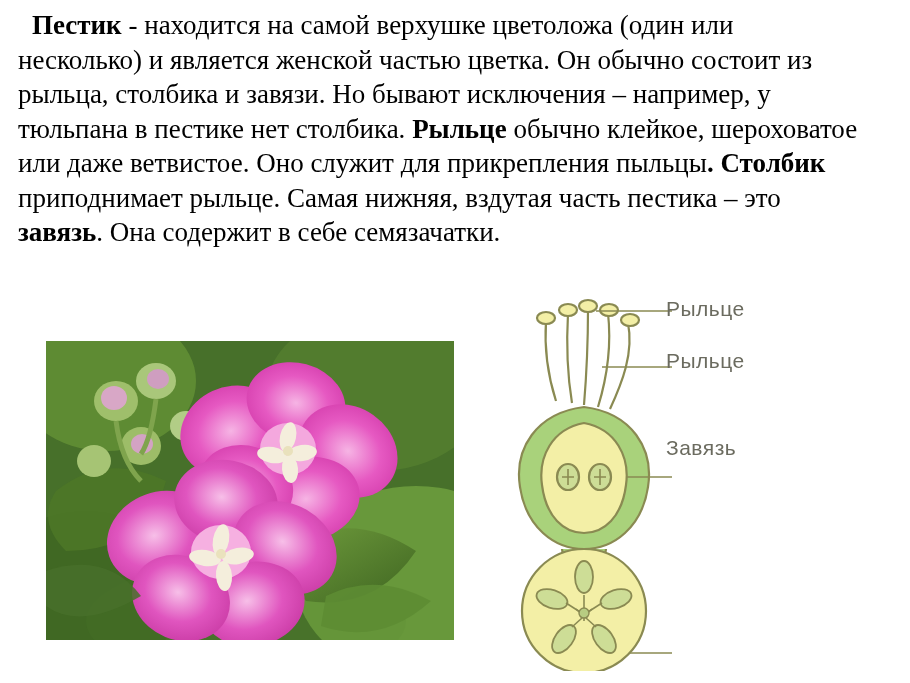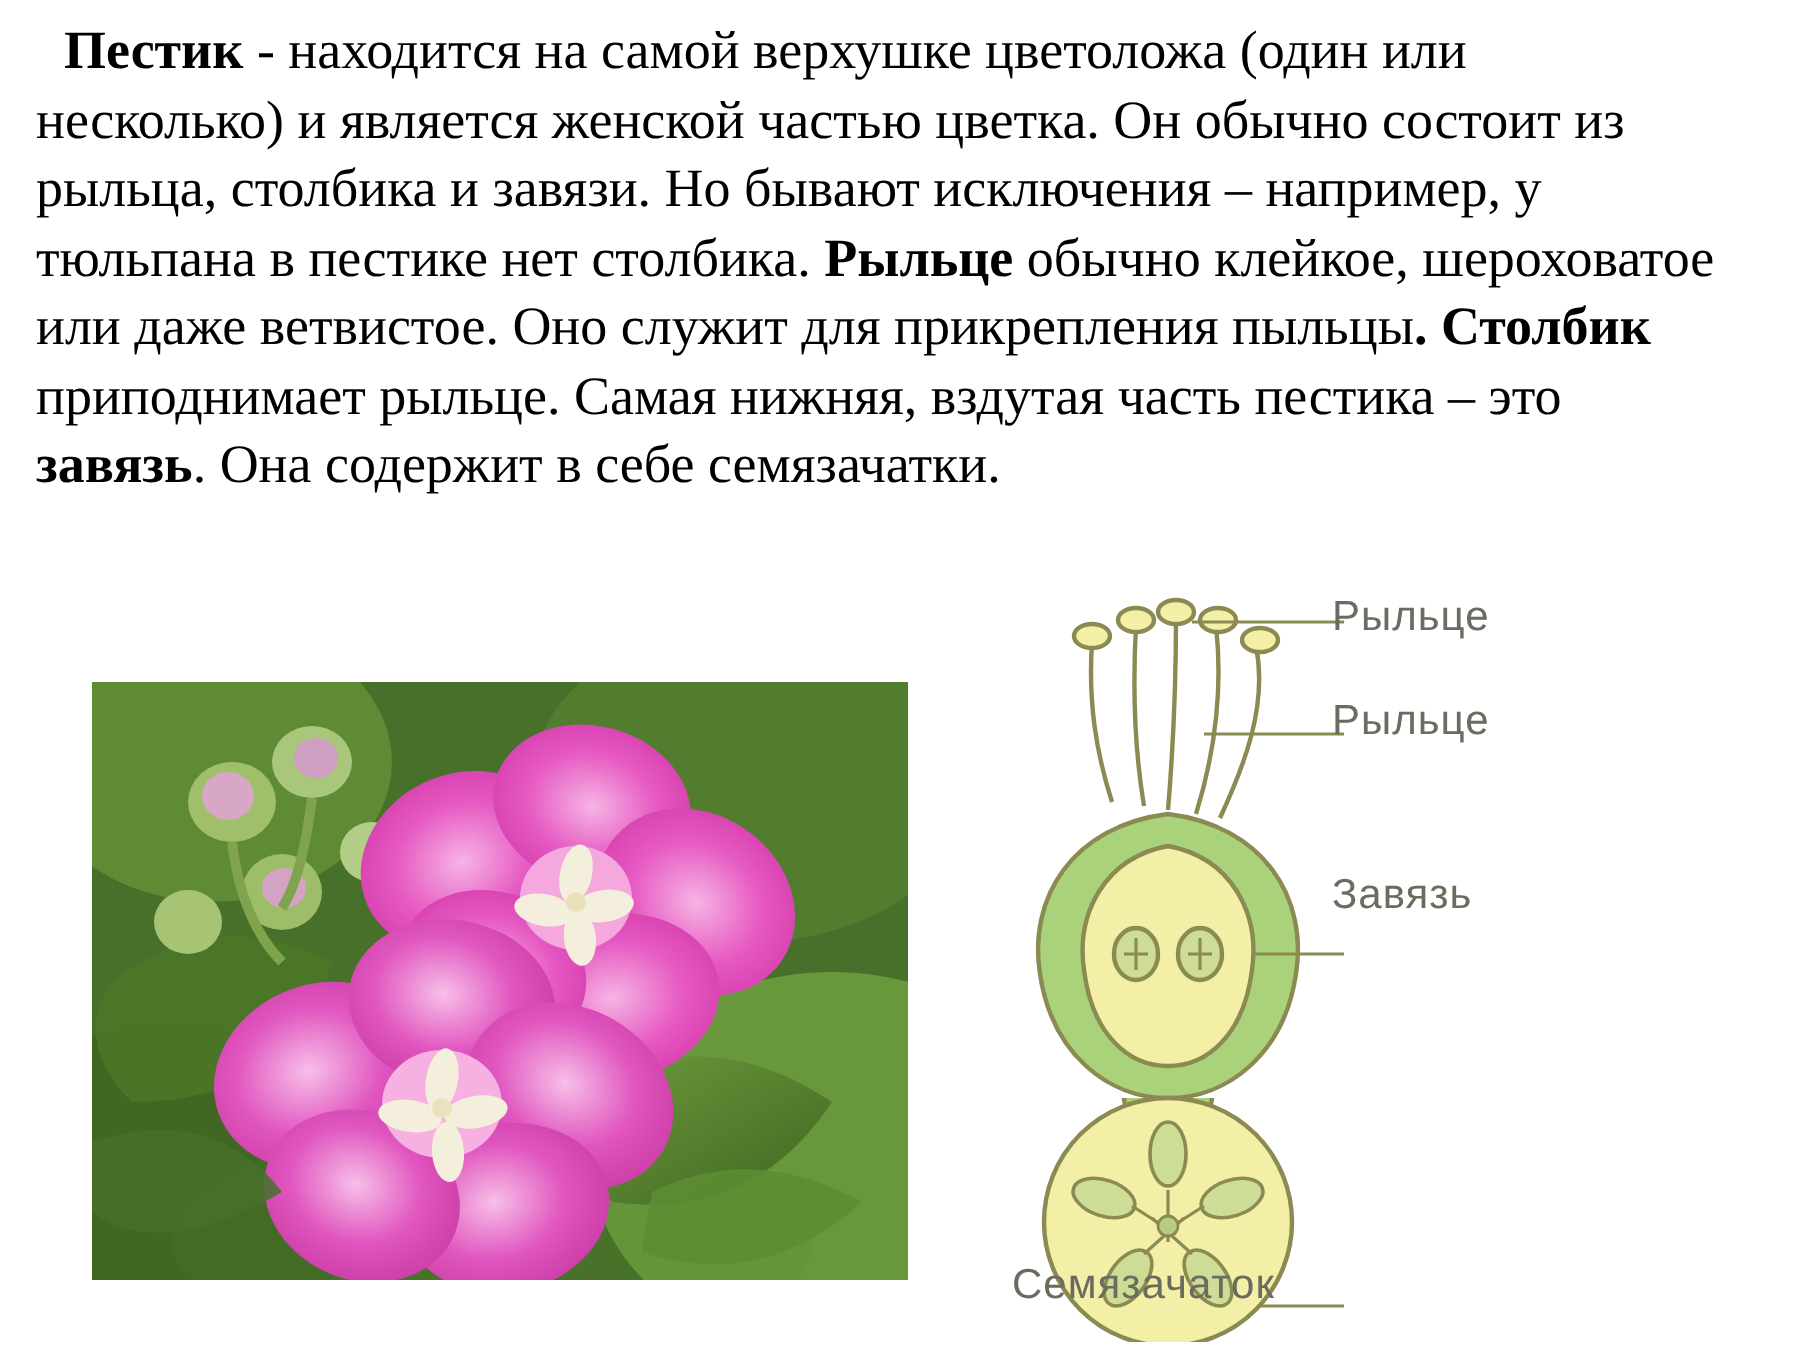--- a/index.html
+++ b/index.html
@@ -218,16 +218,15 @@
           <path d="M96 346 L116 328"></path>
           <path d="M90 322 L112 336"></path>
         </g>
         <circle cx="108" cy="332" r="5" fill="#b8cc82" stroke="#8a8a52" stroke-width="1.4"></circle>
       </g>
     </svg>
 
     <div class="dg-label" id="lbl-stigma">Рыльце</div>
     <div class="dg-label" id="lbl-style">Рыльце</div>
     <div class="dg-label" id="lbl-ovary">Завязь</div>
-    <div class="dg-label" id="lbl-ovule">Семязачаток</div>
   </div>
 
 </div>
 
 </body></html>

